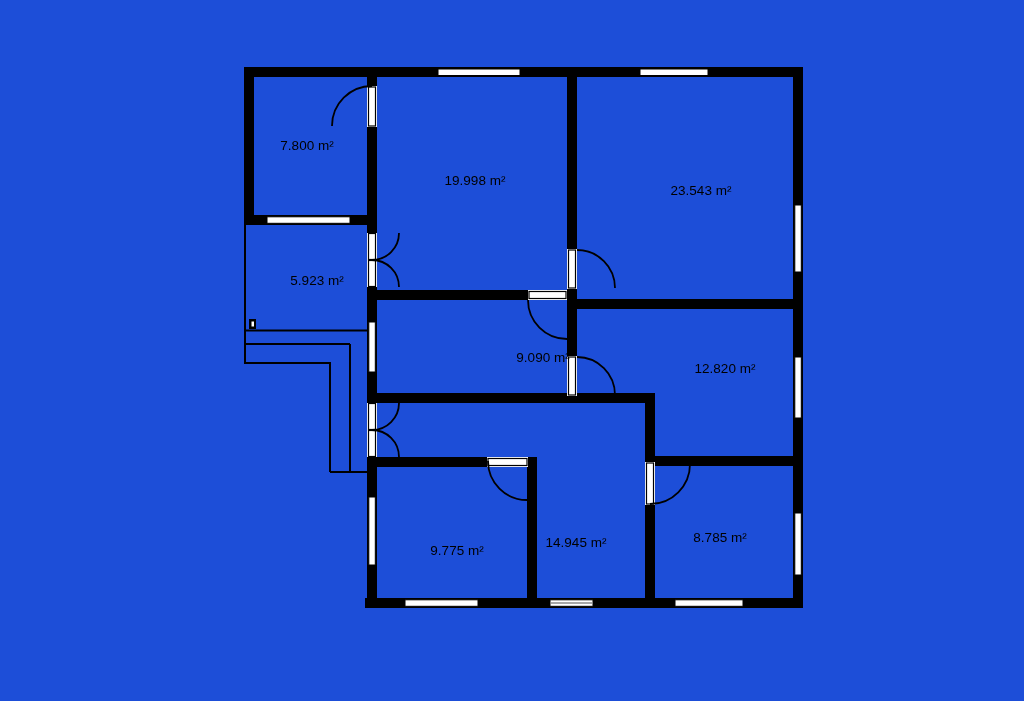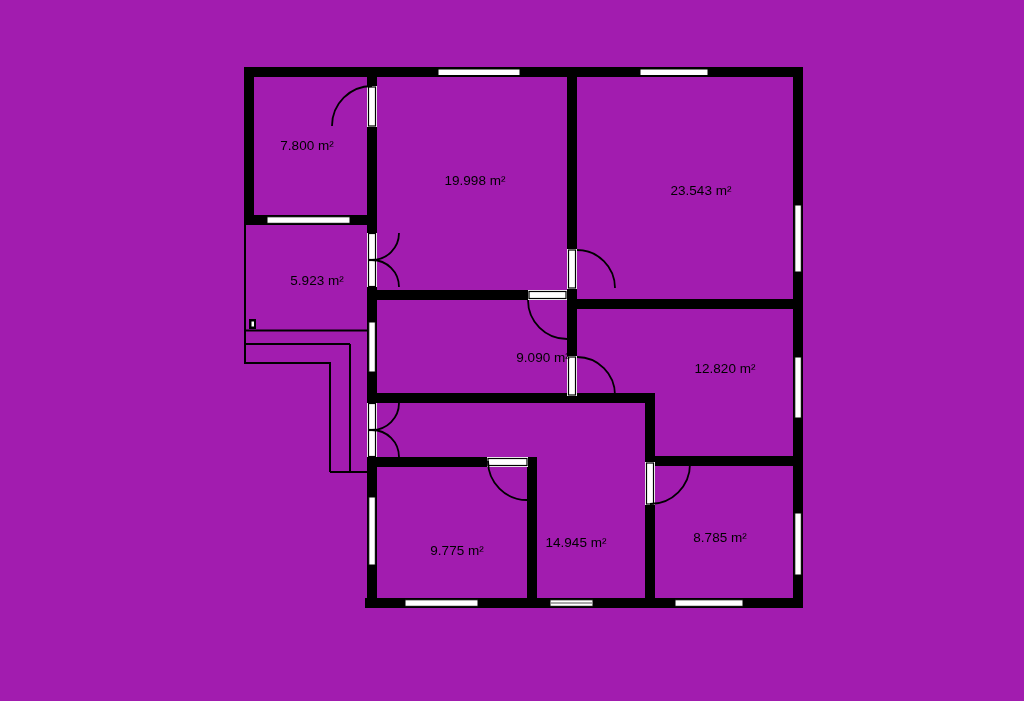--- a/index.html
+++ b/index.html
@@ -1,20 +1,20 @@
 <!DOCTYPE html>
 <html><head>
 <meta charset="utf-8">
 <style>
   html, body { margin: 0; padding: 0; background: #ffffff; }
   .stage {
     position: relative;
     width: 1024px;
     height: 701px;
-    background: #a21caf;
+    background: #1d4ed8;
     font-family: "Liberation Sans", sans-serif;
   }
   svg text {
     font-family: "Liberation Sans", sans-serif;
     font-size: 13.5px;
     fill: #000000;
   }
 </style>
 </head>
 <body>

